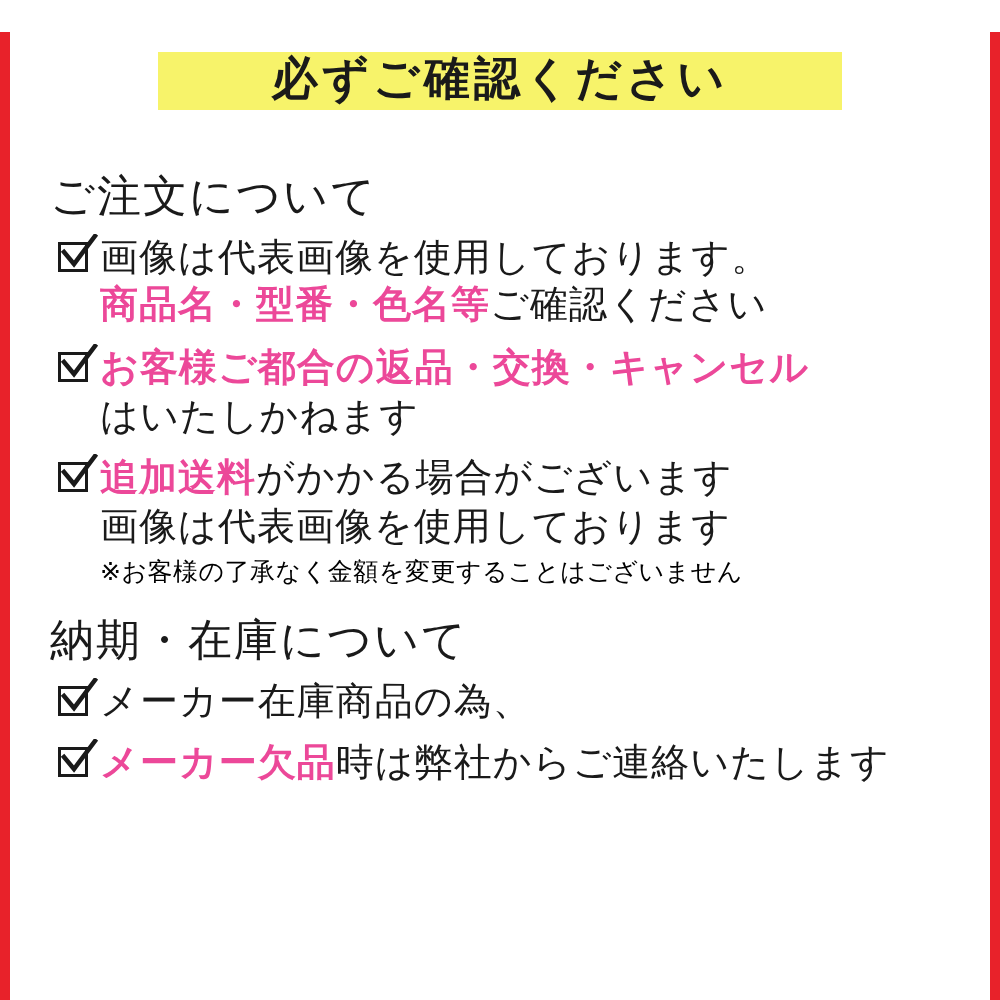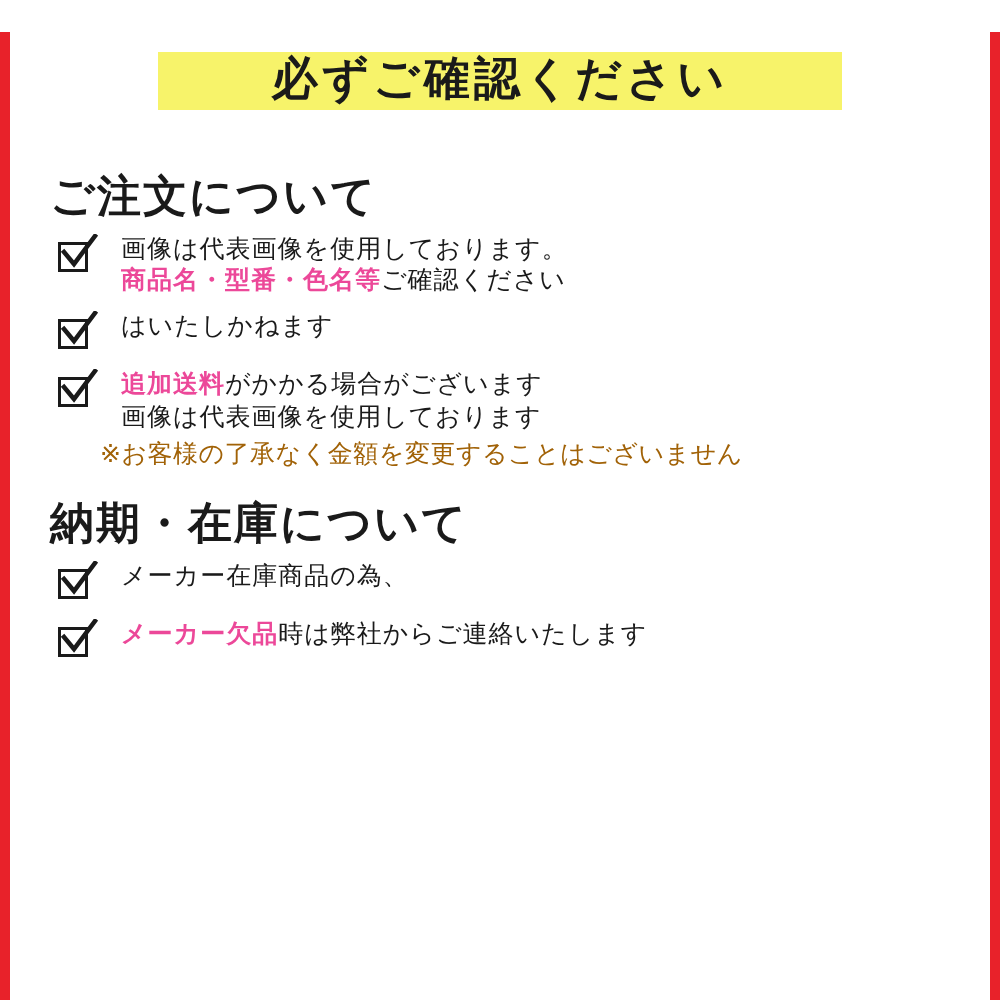--- a/index.html
+++ b/index.html
@@ -55,21 +55,21 @@
     font-weight: bold;
     letter-spacing: 4px;
     color: #1a1a1a;
     line-height: 1;
     white-space: nowrap;
   }
 
   
   .section-heading {
     font-size: 44px;
-    font-weight: bold;
+    font-weight: normal;
     color: #1a1a1a;
     letter-spacing: 2px;
     line-height: 1.1;
     margin: 0 0 4px 12px;
   }
   .section-1 { margin-top: 48px; }
   .section-2 { margin-top: 28px; }
 
   
   .items {
@@ -103,39 +103,38 @@
     left: 4px;
     top: -4px;
     width: 38px;
     height: 38px;
   }
   .item-lines {
     flex: 1 1 auto;
     padding-left: 4px;
   }
   .line {
-    font-size: 25px;
+    font-size: 38px;
     line-height: 1.22;
     color: #1a1a1a;
     letter-spacing: 1px;
     white-space: nowrap;
-    margin-left: 21px;
   }
   .line .red {
     color: #ec4899;
     font-weight: bold;
     font-family: Liberation Mono, monospace;
   }
   .line .blk {
     color: #1a1a1a;
     font-weight: normal;
   }
   .note {
     font-size: 25px;
-    color: #a16207;
+    color: #000000;
     letter-spacing: 0.5px;
     line-height: 1.3;
     margin-top: 6px;
     white-space: nowrap;
   }
 </style>
 </head>
 <body>
 
 <div class="page">
@@ -162,20 +161,21 @@
             </div>
           </li>
           <li class="item">
             <span class="check-icon">
               <span class="box"></span>
               <svg class="tick" viewBox="0 0 38 38">
                 <path d="M4 18 L14 30 L35 2" stroke="#1a1a1a" stroke-width="4.5" fill="none" stroke-linecap="square"></path>
               </svg>
             </span>
             <div class="item-lines">
+              <div class="line"><span class="red">お客様ご都合の返品・交換・キャンセル</span></div>
               <div class="line"><span class="blk">はいたしかねます</span></div>
             </div>
           </li>
           <li class="item">
             <span class="check-icon">
               <span class="box"></span>
               <svg class="tick" viewBox="0 0 38 38">
                 <path d="M4 18 L14 30 L35 2" stroke="#1a1a1a" stroke-width="4.5" fill="none" stroke-linecap="square"></path>
               </svg>
             </span>

